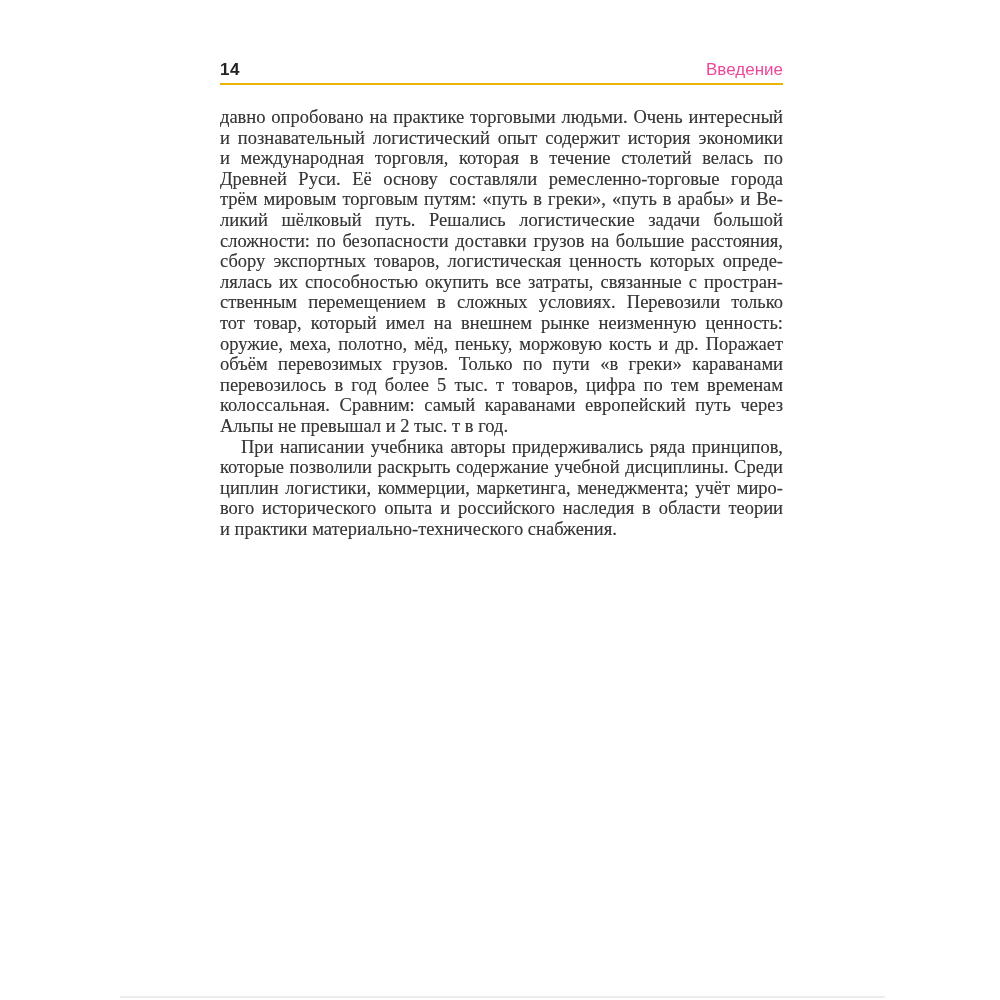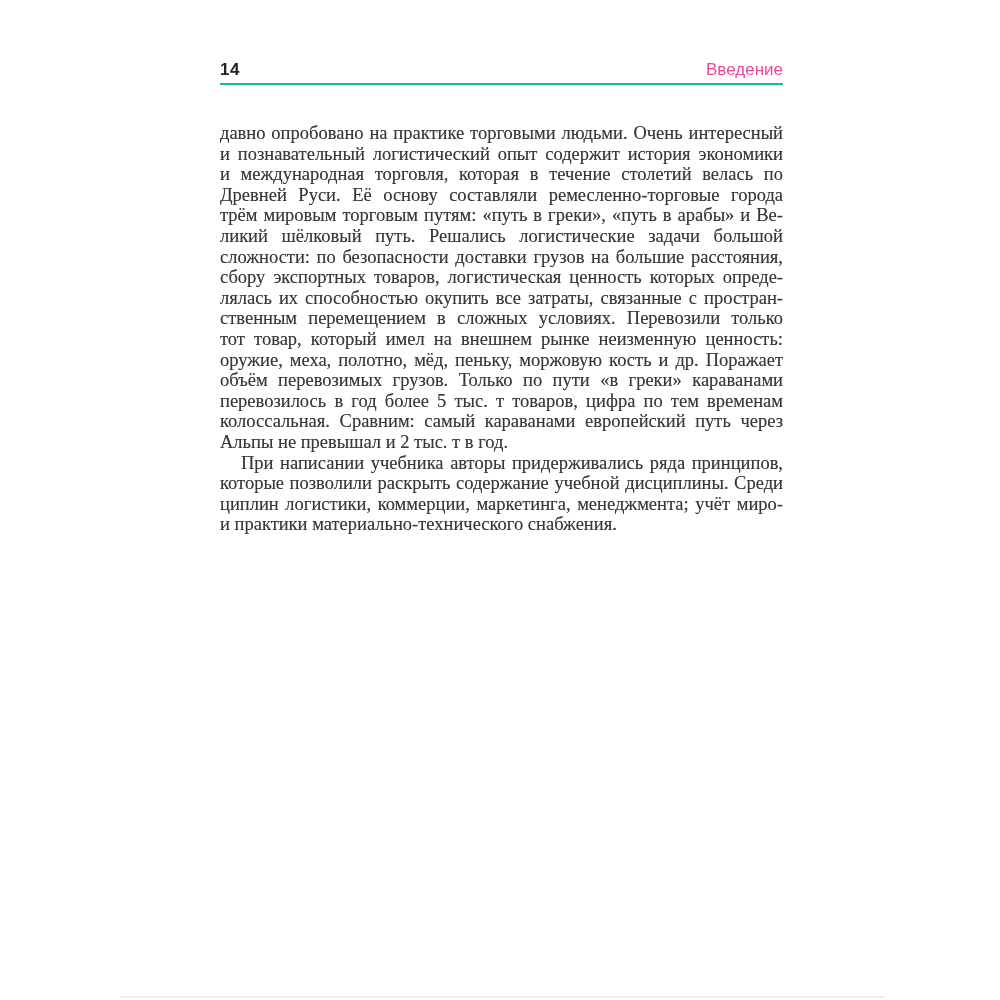--- a/index.html
+++ b/index.html
@@ -20,21 +20,21 @@
     left: 220px;
     top: 60px;
     width: 563px;
     display: flex;
     justify-content: space-between;
     align-items: flex-end;
     font-family: "Liberation Sans", sans-serif;
     font-size: 17px;
     line-height: 20px;
     padding-bottom: 3px;
-    border-bottom: 2px solid #14b8a6;
+    border-bottom: 2px solid #eab308;
   }
   .hdr .pnum {
     font-weight: 700;
     color: #222222;
     letter-spacing: 0.5px;
   }
   .hdr .rtitle {
     font-weight: 400;
     color: #ec4899;
   }
@@ -42,21 +42,20 @@
   .bodytxt {
     position: absolute;
     left: 220px;
     top: 107px;
     width: 563px;
     font-family: "Liberation Serif", serif;
     font-size: 18.5px;
     line-height: 20.6px;
     color: #383838;
     text-shadow: 0 0 0.5px rgba(40,40,40,0.45);
-    margin-top: 16px;
   }
   .ln {
     text-align: justify;
     text-align-last: justify;
     white-space: nowrap;
     overflow: hidden;
   }
   .ln.end {
     text-align-last: left;
   }
@@ -99,18 +98,19 @@
     <div class="ln">тот товар, который имел на внешнем рынке неизменную ценность:</div>
     <div class="ln">оружие, меха, полотно, мёд, пеньку, моржовую кость и др. Поражает</div>
     <div class="ln">объём перевозимых грузов. Только по пути «в греки» караванами</div>
     <div class="ln">перевозилось в год более 5 тыс. т товаров, цифра по тем временам</div>
     <div class="ln">колоссальная. Сравним: самый караванами европейский путь через</div>
     <div class="ln end">Альпы не превышал и 2 тыс. т в год.</div>
 
     <div class="ln indent">При написании учебника авторы придерживались ряда принципов,</div>
     <div class="ln">которые позволили раскрыть содержание учебной дисциплины. Среди</div>
     <div class="ln">циплин логистики, коммерции, маркетинга, менеджмента; учёт миро-</div>
+    <div class="ln">вого исторического опыта и российского наследия в области теории</div>
     <div class="ln end">и практики материально-технического снабжения.</div>
   </div>
 
   <div class="page-edge"></div>
 
 </div>
 
 </body></html>

